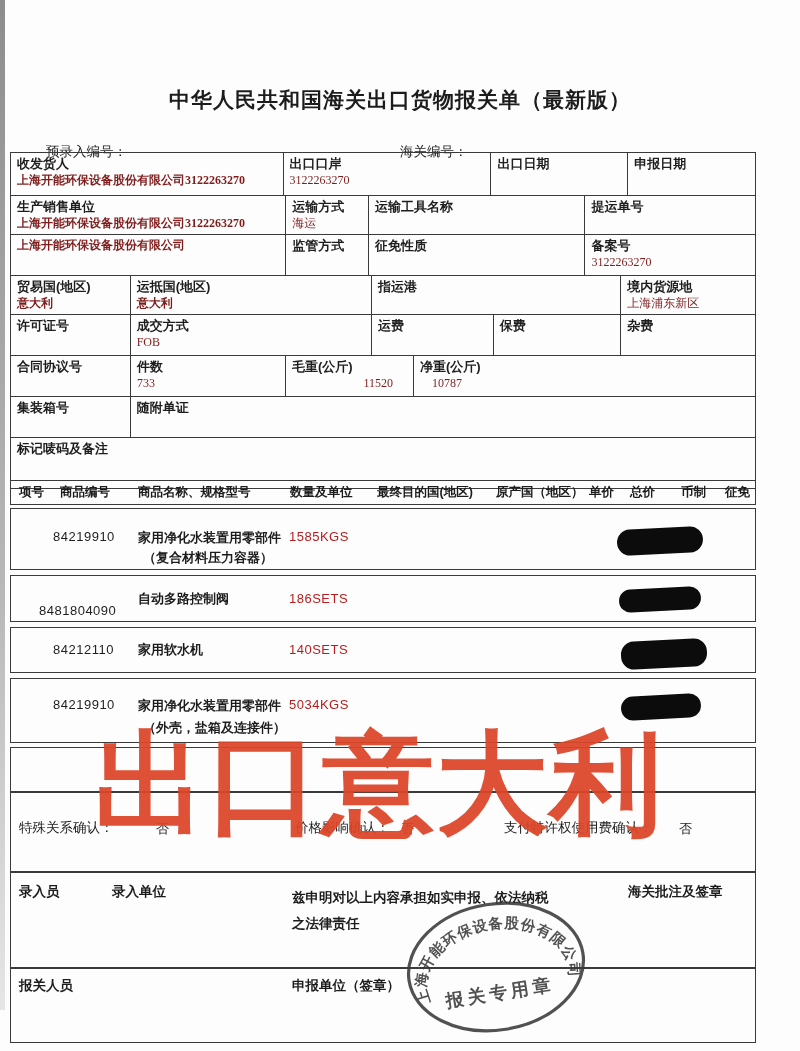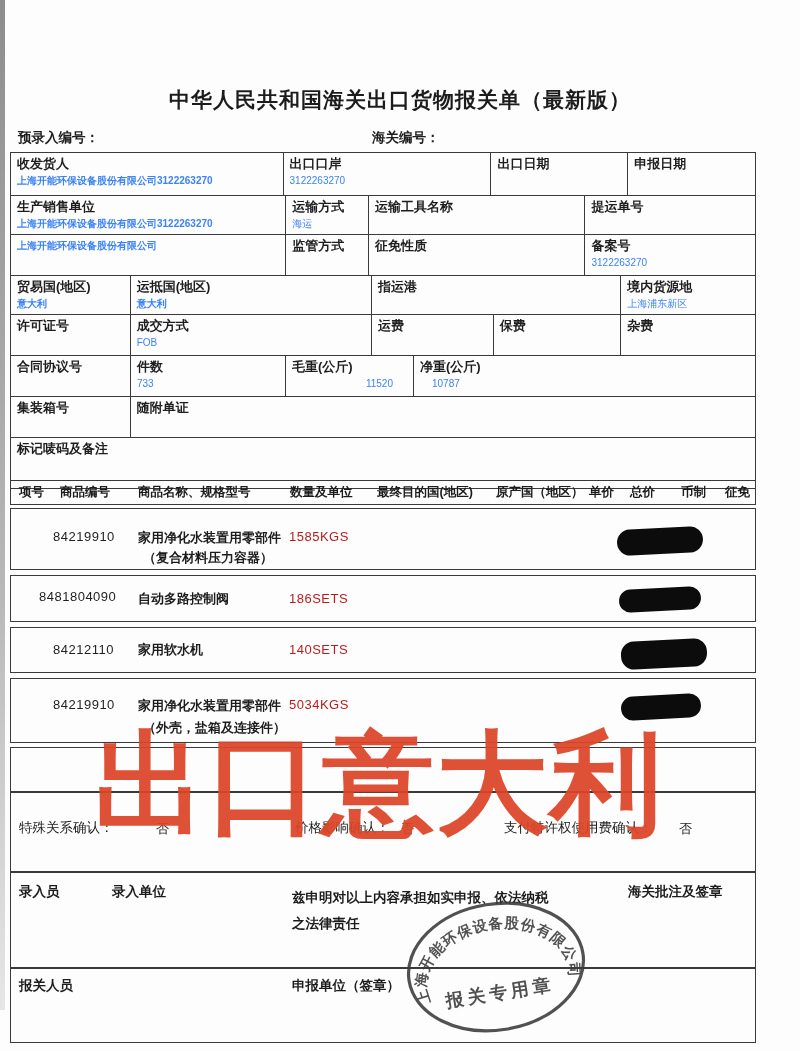--- a/index.html
+++ b/index.html
@@ -5,30 +5,30 @@
   html,body{margin:0;padding:0;background:#e9e9e9;}
   .page{
     position:relative;width:800px;height:1051px;background:#fdfdfd;
     font-family:"Liberation Sans","DejaVu Sans",sans-serif;
     color:#222;overflow:hidden;margin:0 auto;
   }
   .edge-strip{position:absolute;left:0;top:0;width:5px;height:1010px;
     background:linear-gradient(180deg,#8d8d8d 0%,#b9b9b9 60%,#e6e6e6 100%);}
   .doc-title{position:absolute;left:0;top:86px;width:800px;text-align:center;
     font-size:21px;font-weight:bold;letter-spacing:1px;color:#1c1c1c;}
-  .top-label{position:absolute;top:129px;font-size:13.5px;font-weight:bold;color:#1e1e1e;}
+  .top-label{position:absolute;top:143px;font-size:13.5px;font-weight:normal;color:#1e1e1e;margin-left:28px;}
   .lbl-pre{left:18px;} .lbl-customs{left:372px;}
 
   .grid{position:absolute;left:10px;top:152px;width:746px;border:1.6px solid #3a3a3a;box-sizing:border-box;}
   .row{display:flex;border-top:1.6px solid #3a3a3a;}
   .row:first-child{border-top:none;gap:20px;}
   .cell{box-sizing:border-box;border-left:1.6px solid #3a3a3a;padding:2px 6px 0 6px;overflow:hidden;}
   .cell:first-child{border-left:none;}
   .cell .lbl{display:block;font-size:13px;font-weight:bold;color:#1e1e1e;line-height:17px;}
-  .cell .val{display:block;font-size:10px;color:#3b82f6;line-height:17px;}
+  .cell .val{display:block;font-size:12px;color:#7f1d1d;line-height:17px;font-family:Liberation Serif, serif;}
   .v-bold{font-weight:bold;color:#111;}
   .val-right{text-align:right;padding-right:14px;}
   .val-indent{padding-left:12px;}
 
   .box{position:absolute;left:10px;width:746px;border:1.6px solid #3a3a3a;box-sizing:border-box;background:transparent;}
   .abs{position:absolute;white-space:nowrap;}
   .goods-hdr span{position:absolute;top:3px;font-size:12.5px;font-weight:bold;color:#1c1c1c;}
   .item-code{font-size:13px;color:#1f1f1f;letter-spacing:.5px;}
   .item-name{font-size:13px;font-weight:bold;color:#1c1c1c;}
   .item-qty{font-size:13px;color:#b91c1c;letter-spacing:.5px;}
@@ -198,21 +198,21 @@
   </div>
 
   <div class="box" style="top:508px;height:62px">
     <span class="abs item-code" style="left:42px;top:20px">84219910</span>
     <span class="abs item-name" style="left:127px;top:20px">家用净化水装置用零部件</span>
     <span class="abs item-name" style="left:132px;top:40px">（复合材料压力容器）</span>
     <span class="abs item-qty" style="left:278px;top:20px">1585KGS</span>
     <span class="redact" style="left:606px;top:19px;width:86px;height:26px"></span>
   </div>
   <div class="box" style="top:575px;height:47px">
-    <span class="abs item-code" style="left:28px;top:13px">8481804090</span>
+    <span class="abs item-code" style="left:28px;top:27px">8481804090</span>
     <span class="abs item-name" style="left:127px;top:14px">自动多路控制阀</span>
     <span class="abs item-qty" style="left:278px;top:15px">186SETS</span>
     <span class="redact" style="left:608px;top:12px;width:82px;height:23px"></span>
   </div>
   <div class="box" style="top:627px;height:46px">
     <span class="abs item-code" style="left:42px;top:14px">84212110</span>
     <span class="abs item-name" style="left:127px;top:13px">家用软水机</span>
     <span class="abs item-qty" style="left:278px;top:14px">140SETS</span>
     <span class="redact" style="left:610px;top:12px;width:86px;height:28px"></span>
   </div>

